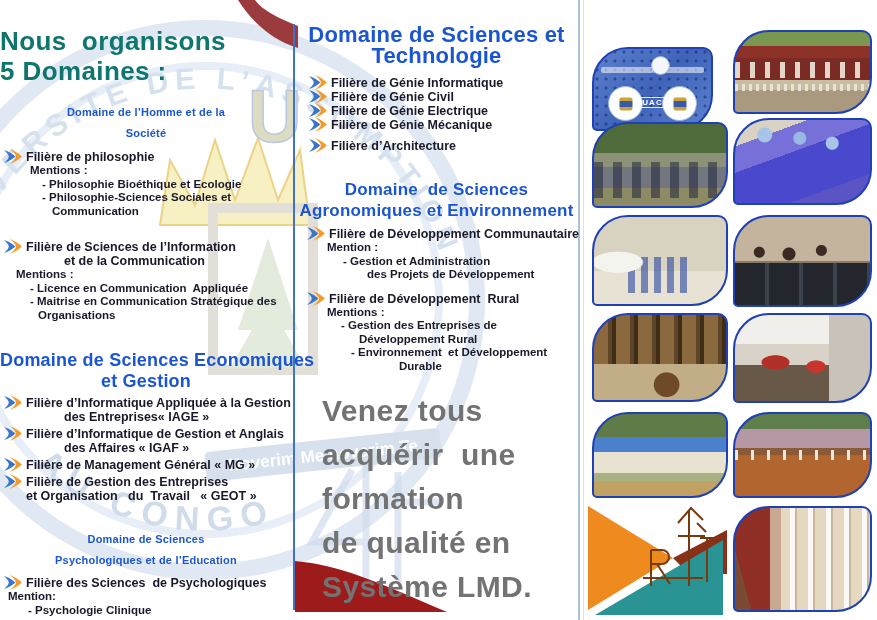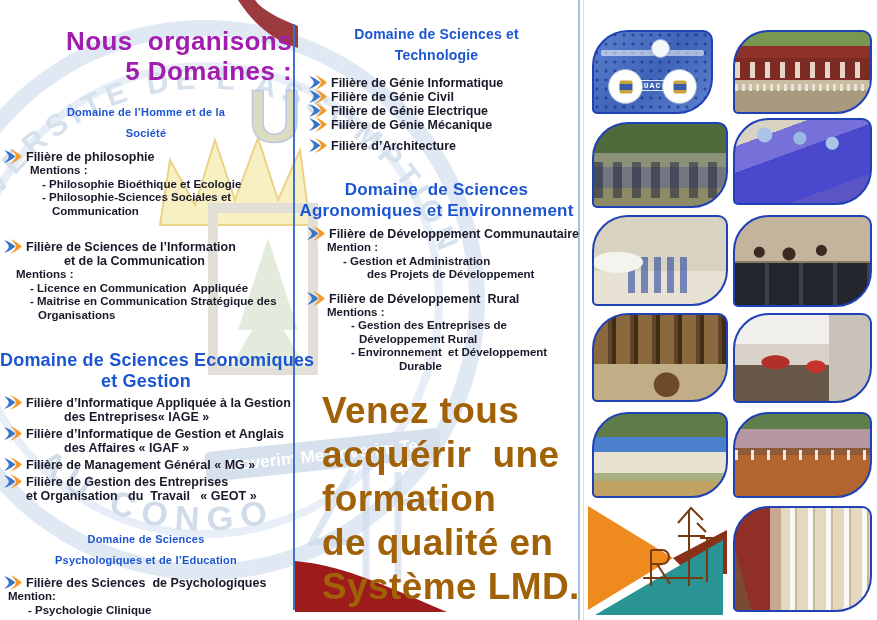--- a/index.html
+++ b/index.html
@@ -11,42 +11,42 @@
   .wm{position:absolute;inset:0;z-index:0;pointer-events:none;}
   
   .deco{position:absolute;left:0;top:0;z-index:1;pointer-events:none;}
   .divider-mid{position:absolute;left:293px;top:24px;width:2px;height:586px;background:#3f72c8;z-index:1;}
   .divider-right{position:absolute;left:578px;top:0;width:2px;height:620px;background:#a9c2da;z-index:1;}
   .divider-right2{position:absolute;left:583px;top:0;width:1px;height:620px;background:#d4e2ee;z-index:1;}
   
   .col{position:absolute;top:0;z-index:2;}
   .col-left{left:0;width:292px;}
   .col-mid{left:295px;width:283px;}
-  .title-red{margin-top:26px;text-align:right;color:#a21caf;font-size:26px;font-weight:bold;line-height:30px;letter-spacing:.4px;}
+  .title-red{margin-top:26px;text-align:left;color:#0f766e;font-size:26px;font-weight:bold;line-height:30px;letter-spacing:.4px;}
   .h-blue{color:#1b55d2;font-weight:bold;text-align:center;font-size:11px;line-height:21px;letter-spacing:.2px;}
   .line{white-space:pre;}
   .grp{font-size:12.5px;font-weight:bold;color:#191929;}
   .row{display:flex;align-items:flex-start;line-height:14px;}
   .bullet{width:21px;height:15px;flex:none;margin-left:2px;margin-top:-1px;}
   .bullet svg{display:block;width:21px;height:15px;}
   .b-blue{fill:#3a76c8;}
   .b-orange{fill:#f49a2a;}
   .ftxt{margin-left:3px;}
   .sub{font-size:11.5px;font-weight:bold;color:#191929;line-height:13.5px;}
   
   .i1{margin-left:30px;} .i2{margin-left:42px;} .i3{margin-left:52px;}
   .j0{margin-left:16px;} .j1{margin-left:30px;} .j2{margin-left:38px;}
   .cont{margin-left:64px;}
-  .slogan{margin-top:16px;margin-left:27px;color:#a16207;font-weight:bold;font-size:37px;line-height:44px;letter-spacing:.4px;}
+  .slogan{margin-top:16px;margin-left:27px;color:#737373;font-weight:bold;font-size:30px;line-height:44px;letter-spacing:.4px;}
   
   .photo{position:absolute;z-index:2;border:2px solid #2040b5;border-radius:36px 10px 36px 5px;overflow:hidden;box-sizing:border-box;}
-  .p1{left:592px;top:30px;width:121px;height:84px;
+  .p1{left:592px;top:47px;width:121px;height:84px;
     background:
       radial-gradient(circle at 3px 3px, rgba(18,38,110,.55) 1.3px, transparent 1.8px) 0 0/9px 9px,
-      linear-gradient(135deg,#5d82cf 0,#3f63b8 50%,#5d82cf 100%); font-family: Liberation Mono, monospace;}
+      linear-gradient(135deg,#5d82cf 0,#3f63b8 50%,#5d82cf 100%);}
   .p1 .logo-c{position:absolute;width:33px;height:33px;border-radius:50%;background:#fdfdfb;border:1px solid #9fb4d8;}
   .p1 .lc1{left:14px;top:37px;} .p1 .lc2{right:14px;top:37px;}
   .p1 .lc-top{position:absolute;left:57px;top:7px;width:17px;height:17px;border-radius:50%;background:#f4f6fa;border:1px solid #9fb4d8;}
   .p1 .glyph{position:absolute;left:50%;top:50%;width:13px;height:13px;transform:translate(-50%,-50%);background:linear-gradient(180deg,#caa23c 0 30%,#3a5aa8 30% 70%,#caa23c 70%);border-radius:2px;}
   .p1 .strip{position:absolute;top:18px;width:52px;height:6px;background:rgba(255,255,255,.55);border-radius:2px;}
   .p1 .s1{left:7px;} .p1 .s2{right:7px;}
   .p1 .uac-box{position:absolute;left:50%;top:48px;transform:translateX(-50%);color:#fff;font-size:8px;font-weight:bold;border:1px solid rgba(255,255,255,.85);padding:0 3px;letter-spacing:1px;}
   .p2{left:733px;top:30px;width:139px;height:84px;
     background:
       repeating-linear-gradient(90deg,#e8e4d4 0 3px,transparent 3px 7px) 0 52px/100% 7px no-repeat,
@@ -251,21 +251,21 @@
             </svg>
           </span>
         <span class="ftxt line">Filière des Sciences  de Psychologiques</span>
       </div>
       <div class="sub line" style="margin-left:8px;">Mention:</div>
       <div class="sub line" style="margin-left:28px;">- Psychologie Clinique</div>
     </div>
   </div>
 
   <div class="col col-mid">
-    <div class="h-blue" style="margin-top:24px;font-size:14px;">
+    <div class="h-blue" style="margin-top:24px;font-size:22px;">
       <div class="line">Domaine de Sciences et</div>
       <div class="line">Technologie</div>
     </div>
 
     <div class="grp" style="margin-top:10px;margin-left:10px;line-height:15px;">
       <div class="row">
         <span class="bullet">
             <svg viewBox="0 0 22 16">
               <path class="b-blue" d="M2 1 C8 3 12 6 14 8 C12 10 8 13 2 15 C6 11 7 9.5 7 8 C7 6.5 6 5 2 1 Z"></path>
               <path class="b-orange" d="M8 0 C15 3 19 6 21 8 C19 10 15 13 8 16 C13 12 14.5 10 14.5 8 C14.5 6 13 4 8 0 Z"></path>
@@ -335,21 +335,21 @@
       <div class="row">
         <span class="bullet">
             <svg viewBox="0 0 22 16">
               <path class="b-blue" d="M2 1 C8 3 12 6 14 8 C12 10 8 13 2 15 C6 11 7 9.5 7 8 C7 6.5 6 5 2 1 Z"></path>
               <path class="b-orange" d="M8 0 C15 3 19 6 21 8 C19 10 15 13 8 16 C13 12 14.5 10 14.5 8 C14.5 6 13 4 8 0 Z"></path>
             </svg>
           </span>
         <span class="ftxt line">Filière de Développement  Rural</span>
       </div>
       <div class="sub line" style="margin-left:24px;">Mentions :</div>
-      <div class="sub line" style="margin-left:48px;">- Gestion des Entreprises de</div>
+      <div class="sub line" style="margin-left:38px;">- Gestion des Entreprises de</div>
       <div class="sub line" style="margin-left:56px;">Développement Rural</div>
       <div class="sub line" style="margin-left:48px;">- Environnement  et Développement</div>
       <div class="sub line" style="margin-left:96px;">Durable</div>
     </div>
 
     <div class="slogan">
       <div class="line">Venez tous</div>
       <div class="line">acquérir  une</div>
       <div class="line">formation</div>
       <div class="line">de qualité en</div>

